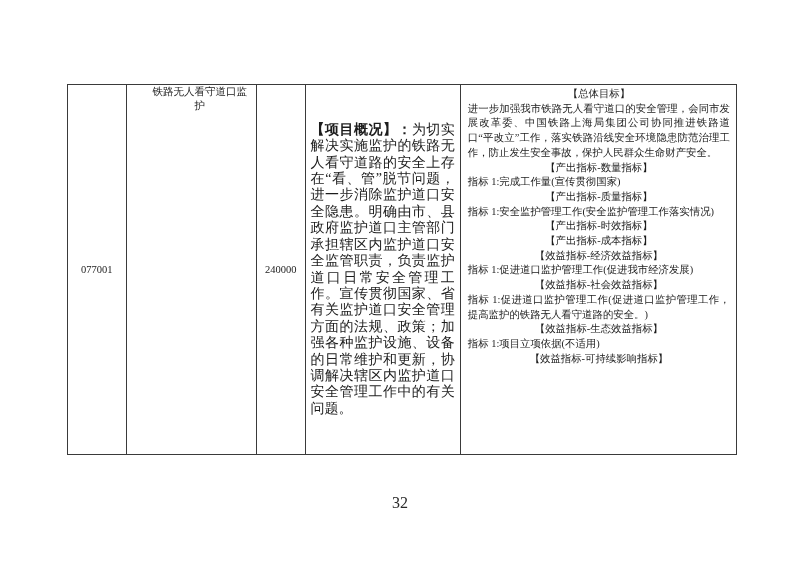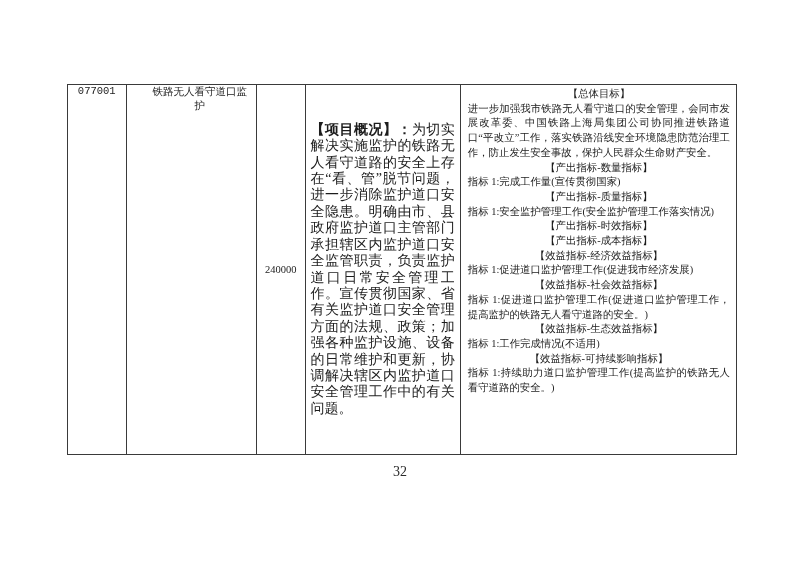--- a/index.html
+++ b/index.html
@@ -25,23 +25,22 @@
     background: #ffffff;
   }
   .cell {
     border-right: 1px solid #3a3a3a;
     overflow: hidden;
     height: 100%;
   }
   .cell:last-child { border-right: none; }
   .cell-code {
     width: 60px;
-    display: flex; justify-content: center;
+    display: flex; align-items: center; justify-content: center;
     font-size: 10.5px;
-    font-family: Liberation Mono, monospace;
   }
   .cell-name {
     width: 116px;
     display: flex; align-items: flex-start; justify-content: center;
     text-align: center;
     font-size: 10.5px;
     padding: 0 4px;
     margin-left: 17px;
   }
   .cell-amount {
@@ -63,23 +62,23 @@
     font-size: 10.4px;
     line-height: 14.7px;
     text-align: justify;
   }
   .b { font-weight: bold; }
   .ov-para { margin: 0; }
   .tgt-header { font-weight: normal; text-align: center; }
   .page-number {
     position: absolute;
     left: 0; right: 0;
-    top: 464px;
+    top: 494px;
     text-align: center;
-    font-size: 14px;
+    font-size: 16px;
     color: #2a2a2a;
   }
 </style>
 </head>
 <body>
 
 <div class="sheet">
 
   <div class="doc-table">
 
@@ -131,26 +130,25 @@
           <div class="tgt-body">指标 1:促进道口监护管理工作(促进我市经济发展)</div>
         </div>
 
         <div class="tgt">
           <div class="tgt-header">【效益指标-社会效益指标】</div>
           <div class="tgt-body">指标 1:促进道口监护管理工作(促进道口监护管理工作，提高监护的铁路无人看守道路的安全。)</div>
         </div>
 
         <div class="tgt">
           <div class="tgt-header">【效益指标-生态效益指标】</div>
-          <div class="tgt-body">指标 1:工作完成情况(不适用)</div>
+          <div class="tgt-body">指标 1:项目立项依据(不适用)</div>
         </div>
 
         <div class="tgt">
           <div class="tgt-header">【效益指标-可持续影响指标】</div>
-          <div class="tgt-body">指标 1:持续助力道口监护管理工作(提高监护的铁路无人看守道路的安全。)</div>
         </div>
 
         <div class="tgt">
         </div>
       </div>
 
   </div>
 
   <div class="page-number">32</div>
 

